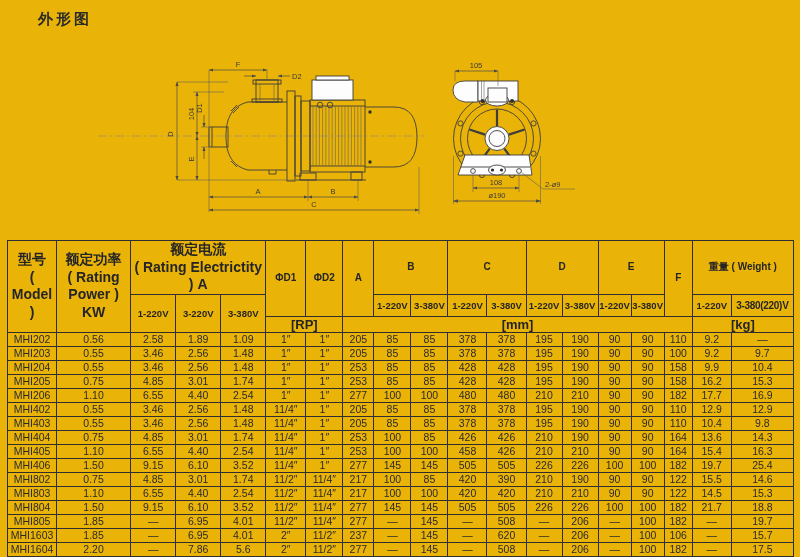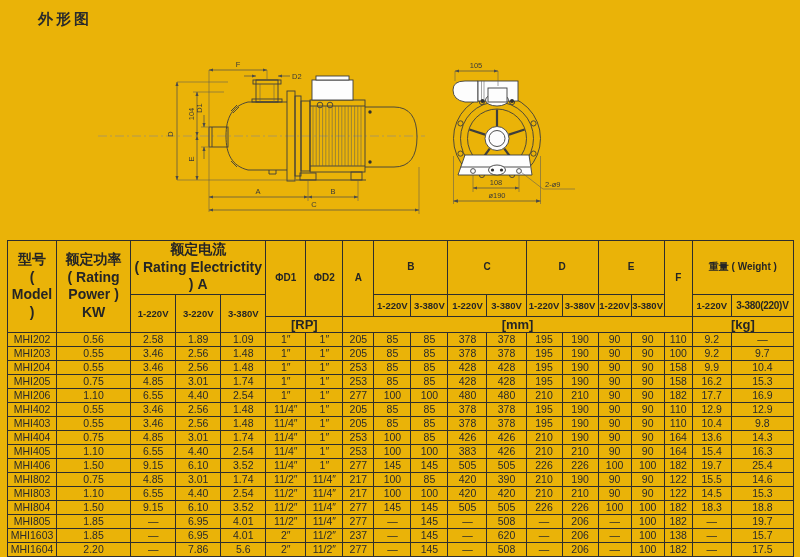--- a/index.html
+++ b/index.html
@@ -464,21 +464,21 @@
             <td>MHI405</td>
             <td>1.10</td>
             <td>6.55</td>
             <td>4.40</td>
             <td>2.54</td>
             <td>11/4″</td>
             <td>1″</td>
             <td>253</td>
             <td>100</td>
             <td>100</td>
-            <td>383</td>
+            <td>458</td>
             <td>426</td>
             <td>210</td>
             <td>210</td>
             <td>90</td>
             <td>90</td>
             <td>164</td>
             <td>15.4</td>
             <td>16.3</td>
           </tr>
           <tr>
@@ -555,21 +555,21 @@
             <td>277</td>
             <td>145</td>
             <td>145</td>
             <td>505</td>
             <td>505</td>
             <td>226</td>
             <td>226</td>
             <td>100</td>
             <td>100</td>
             <td>182</td>
-            <td>18.3</td>
+            <td>21.7</td>
             <td>18.8</td>
           </tr>
           <tr>
             <td>MHI805</td>
             <td>1.85</td>
             <td>—</td>
             <td>6.95</td>
             <td>4.01</td>
             <td>11/2″</td>
             <td>11/4″</td>
@@ -596,21 +596,21 @@
             <td>11/2″</td>
             <td>237</td>
             <td>—</td>
             <td>145</td>
             <td>—</td>
             <td>620</td>
             <td>—</td>
             <td>206</td>
             <td>—</td>
             <td>100</td>
-            <td>138</td>
+            <td>106</td>
             <td>—</td>
             <td>15.7</td>
           </tr>
           <tr>
             <td>MHI1604</td>
             <td>2.20</td>
             <td>—</td>
             <td>7.86</td>
             <td>5.6</td>
             <td>2″</td>

